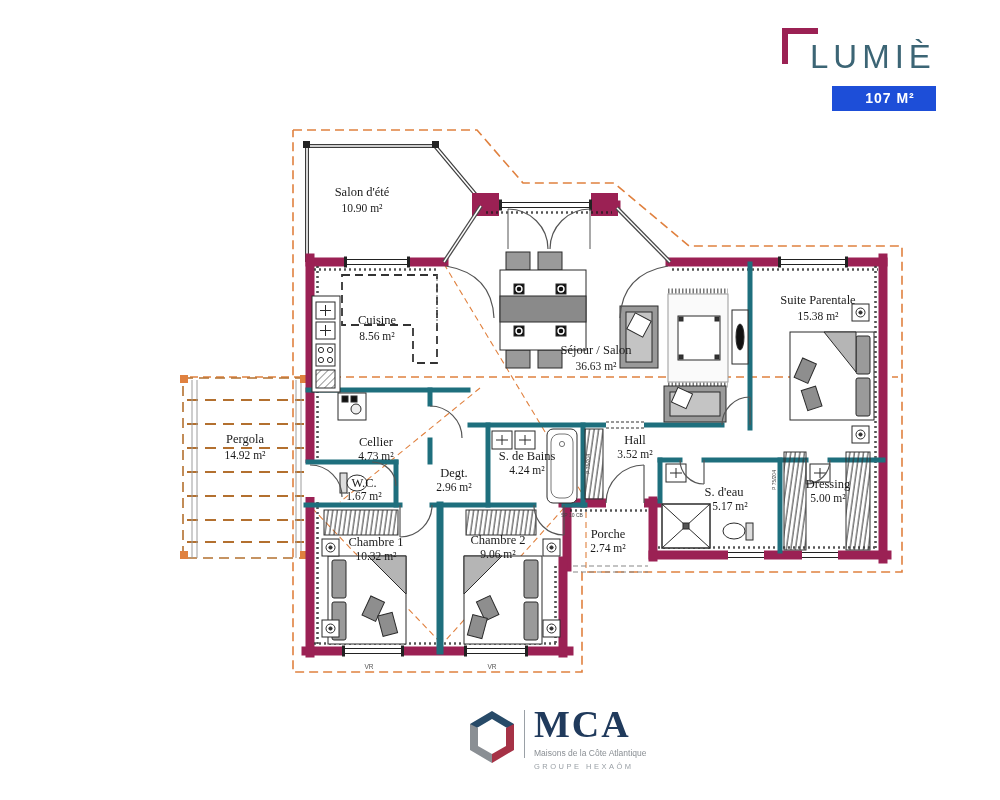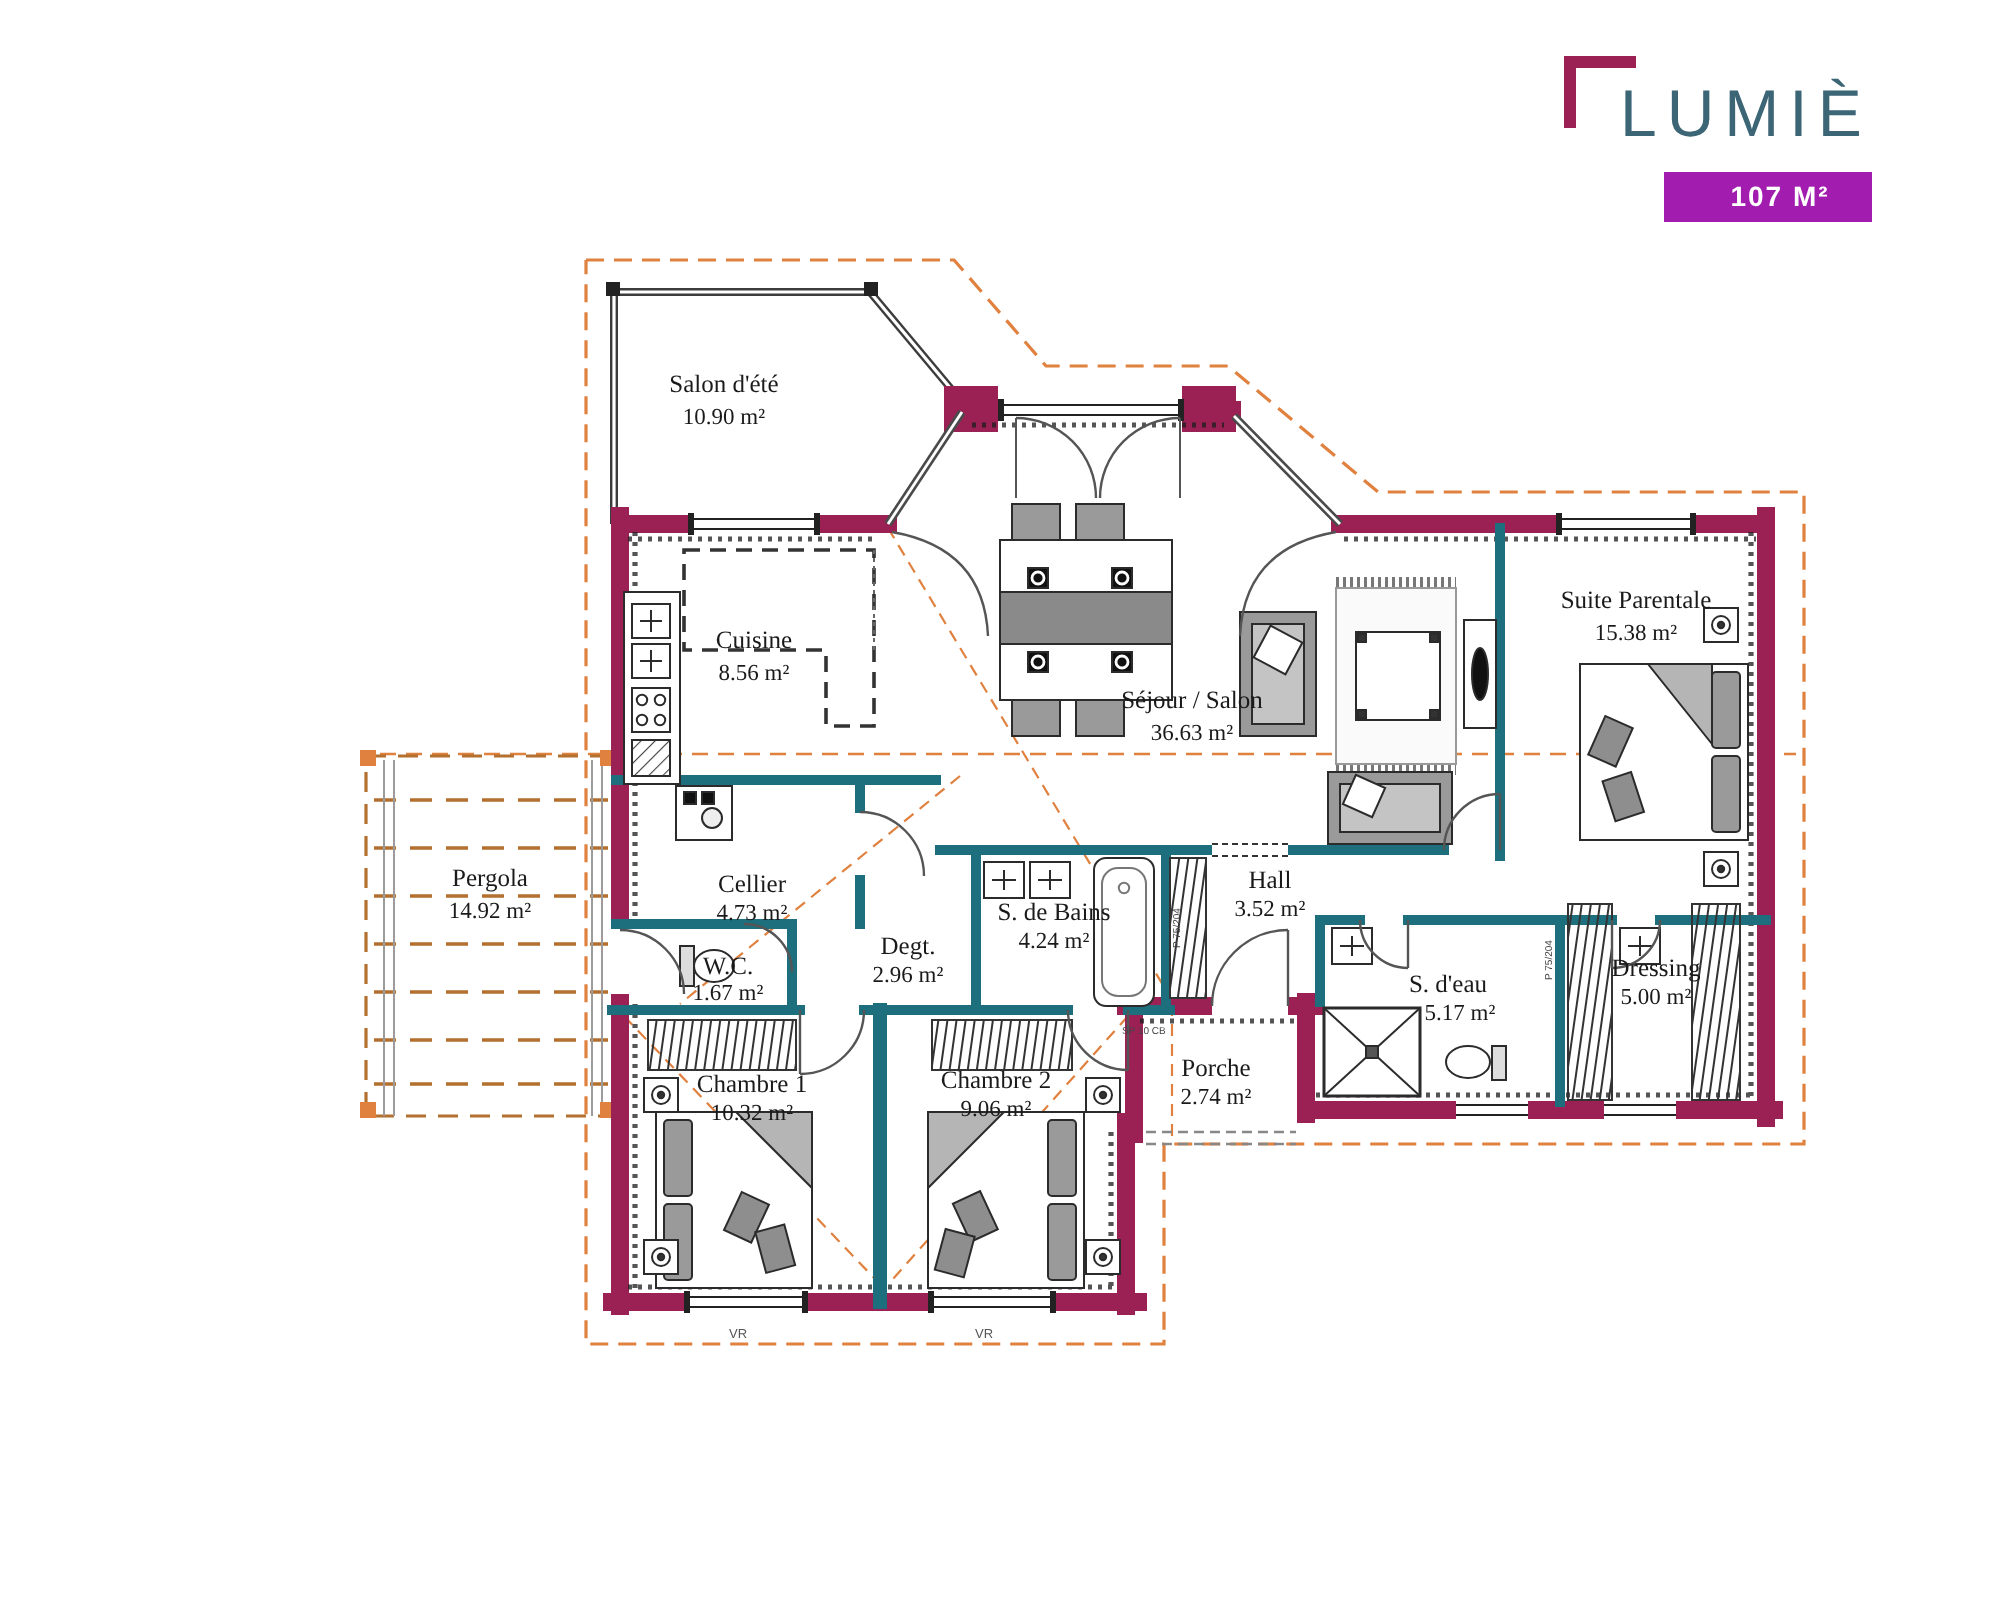--- a/index.html
+++ b/index.html
@@ -6,21 +6,21 @@
   #page{position:relative;width:896px;height:800px;background:#fff;overflow:hidden;
         font-family:"Liberation Sans",sans-serif;margin-left:40px;}
   
   #title-block{position:absolute;left:742px;top:28px;width:206px;height:96px;}
   .bracket-tl{position:absolute;left:0;top:0;width:30px;height:30px;
       border-left:6px solid #9b2154;border-top:6px solid #9b2154;}
   .bracket-br{position:absolute;right:0;bottom:0;width:30px;height:30px;
       border-right:6px solid #9b2154;border-bottom:6px solid #9b2154;}
   #plan-name{position:absolute;left:28px;top:10px;width:170px;text-align:center;
       font-size:33px;font-weight:400;letter-spacing:5px;color:#3c6575;}
-  #area-badge{position:absolute;left:50px;top:58px;width:116px;height:25px;background:#a21caf;
+  #area-badge{position:absolute;left:50px;top:58px;width:116px;height:25px;background:#1d4ed8;
       color:#fff;font-size:14px;font-weight:bold;text-align:center;line-height:25px;letter-spacing:1px;}
   
   #logo{position:absolute;left:408px;top:702px;width:220px;height:72px;}
   #logo-cube{position:absolute;left:18px;top:6px;}
   #logo-divider{position:absolute;left:76px;top:8px;width:1px;height:48px;background:#9aa0a6;}
   #logo-brand{position:absolute;left:86px;top:0px;font-family:"Liberation Serif",serif;
       font-size:38px;font-weight:bold;color:#203a5c;letter-spacing:2px;}
   #logo-tagline{position:absolute;left:86px;top:46px;font-size:8.5px;color:#8a8f94;white-space:nowrap;}
   #logo-group{position:absolute;left:86px;top:60px;font-size:7.5px;color:#9aa0a6;letter-spacing:2.5px;white-space:nowrap;}
   
@@ -486,15 +486,26 @@
     <g>
       <text class="micro" x="521" y="517">SP 10 CB</text>
       <text class="vr" x="329" y="669" text-anchor="middle">VR</text>
       <text class="vr" x="452" y="669" text-anchor="middle">VR</text>
       <text class="micro" transform="rotate(-90 550 474)" x="550" y="474">P 75/204</text>
       <text class="micro" transform="rotate(-90 736 490)" x="736" y="490">P 75/204</text>
     </g>
   </svg>
 
   
+  <div id="logo">
+    <svg id="logo-cube" width="52" height="58" viewBox="-26 -29 52 58">
+      <polygon points="-22,-13 0,-26 22,-13 22,-5 0,-18 -22,-5" fill="#274a68"></polygon>
+      <polygon points="-22,-13 -14,-9 -14,9 0,17 0,26 -22,13" fill="#8a8f94"></polygon>
+      <polygon points="22,-13 22,13 0,26 0,17 14,9 14,-9" fill="#a63246"></polygon>
+    </svg>
+    <div id="logo-divider"></div>
+    <div id="logo-brand">MCA</div>
+    <div id="logo-tagline">Maisons de la Côte Atlantique</div>
+    <div id="logo-group">GROUPE HEXAÔM</div>
+  </div>
 
   
 </div>
 
 </body></html>

